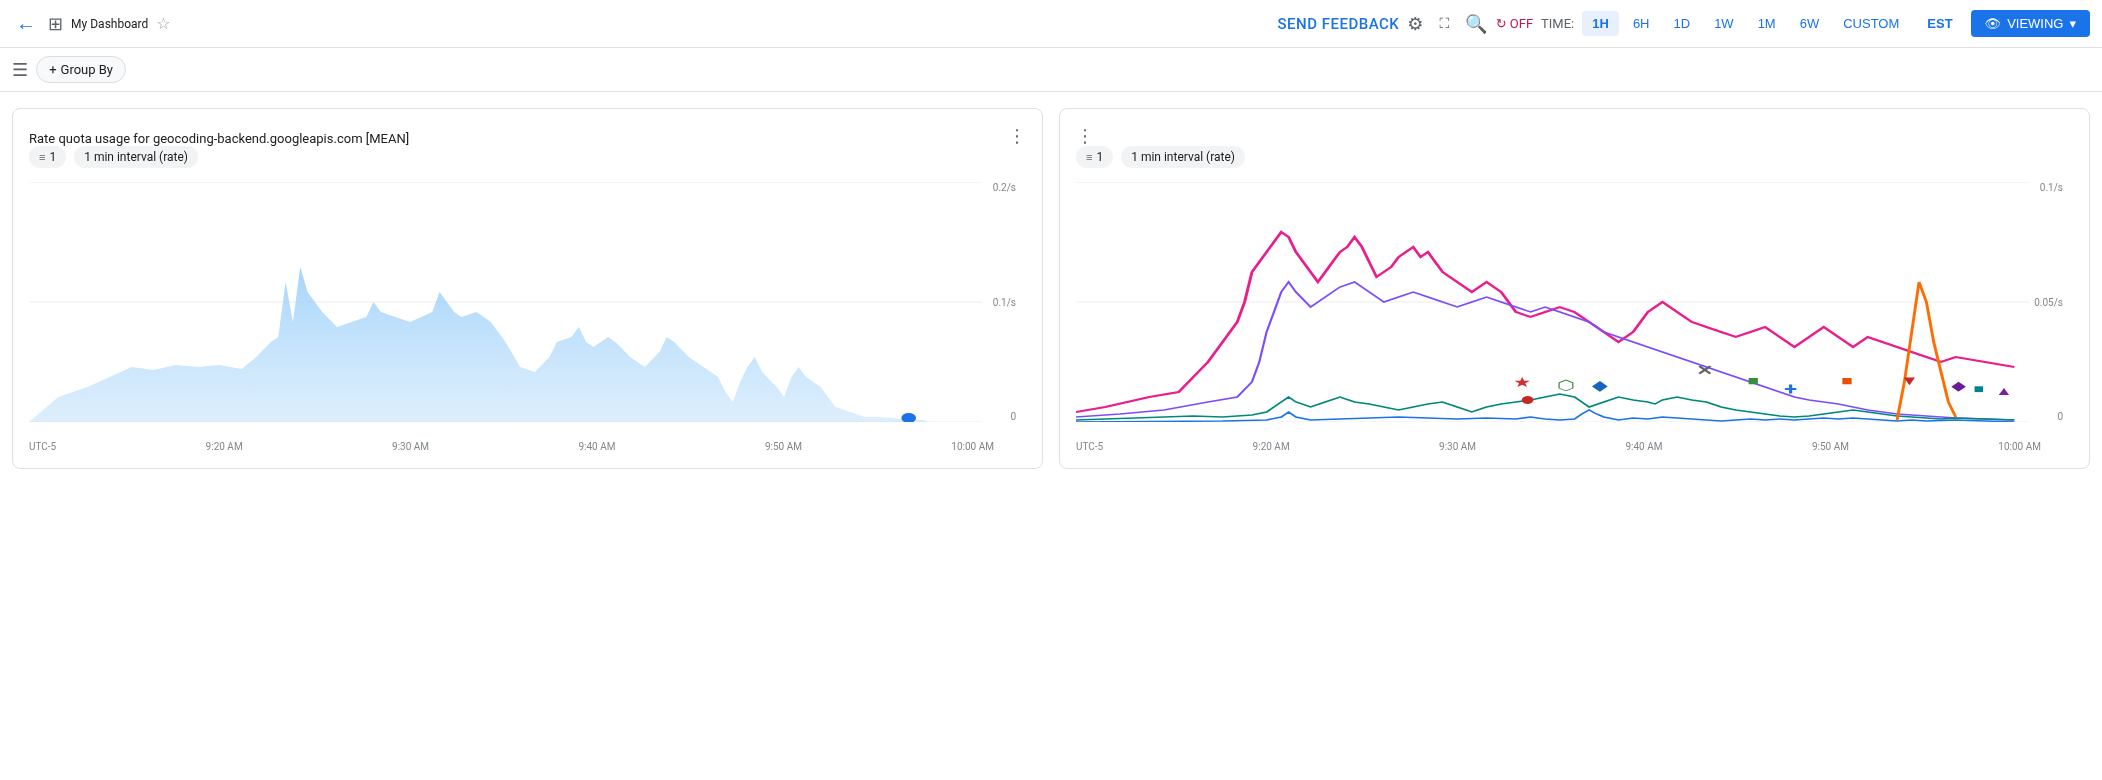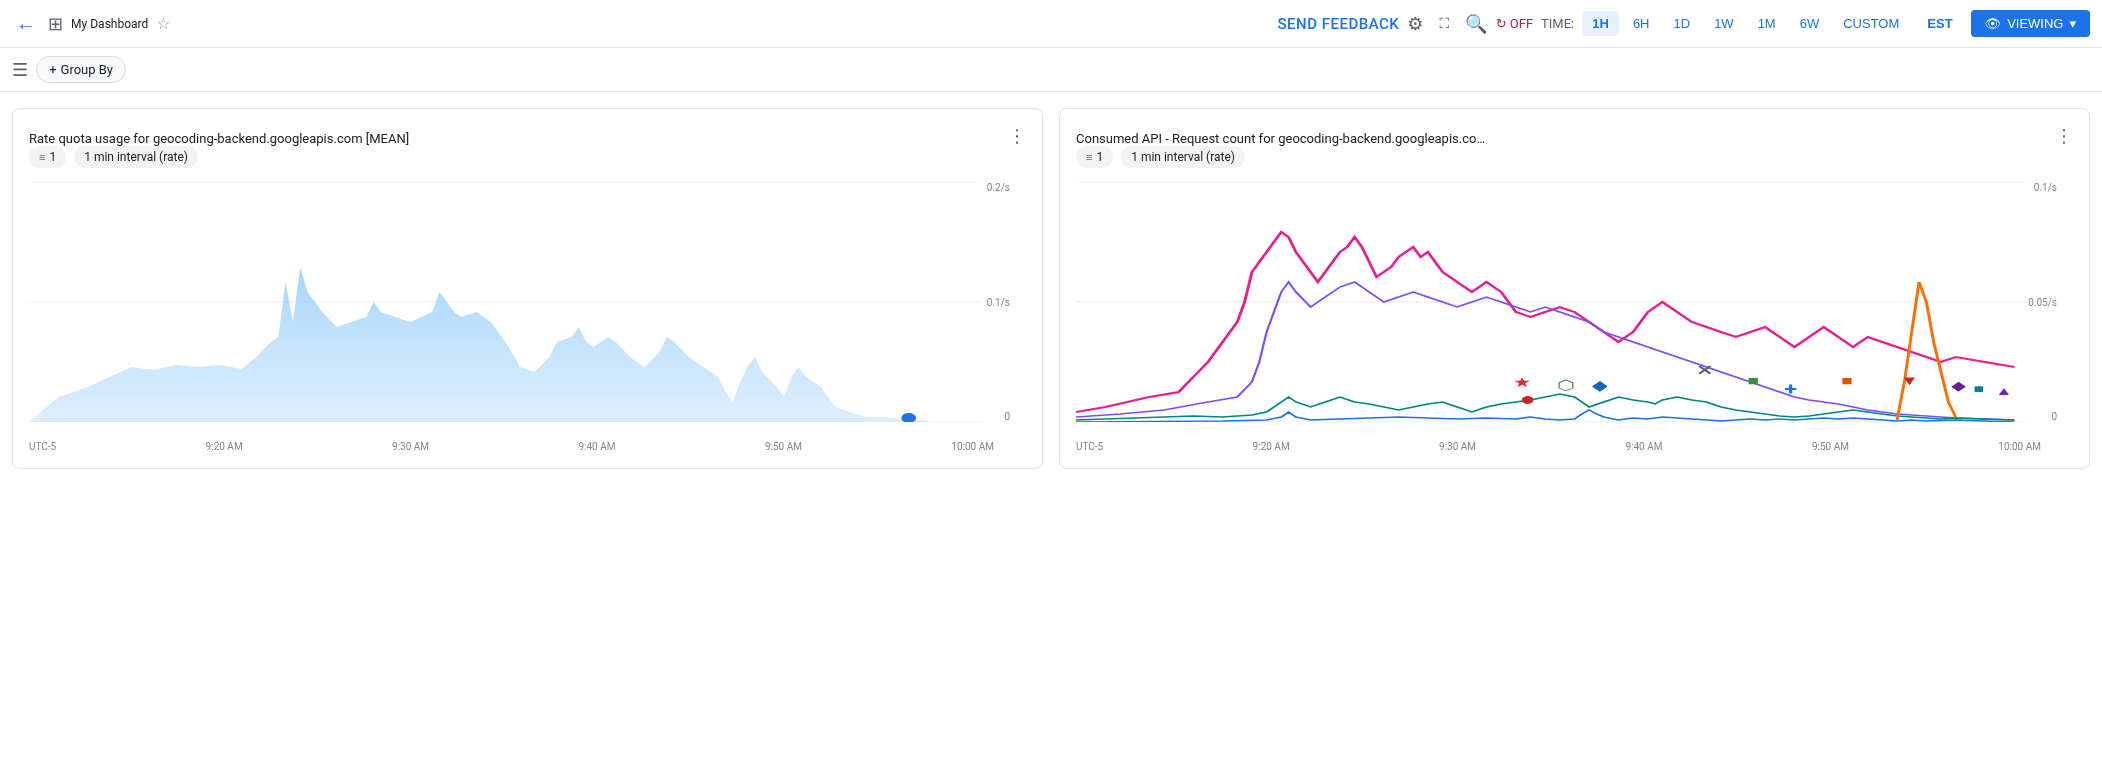--- a/index.html
+++ b/index.html
@@ -133,21 +133,21 @@
 
     
     .chart-area {
       position: relative;
       height: 240px;
       margin-top: 8px;
     }
     .chart-svg { width: 100%; height: 100%; }
     .y-label {
       position: absolute;
-      right: 16px;
+      right: 10px;
       font-size: 10px;
       color: #80868b;
     }
     .y-label-top { top: 0; }
     .y-label-mid { top: 50%; transform: translateY(-50%); }
     .y-label-bot { bottom: 0; }
     .x-labels {
       display: flex;
       justify-content: space-between;
       margin-top: 19px;
@@ -317,21 +317,20 @@
       <span class="x-label">9:20 AM</span>
       <span class="x-label">9:30 AM</span>
       <span class="x-label">9:40 AM</span>
       <span class="x-label">9:50 AM</span>
       <span class="x-label">10:00 AM</span>
     </div>
   </div>
 
   <div class="chart-card">
     <div class="card-header">
-      <span class="card-title">Consumed API - Request count for geocoding-backend.googleapis.co…</span>
       <span class="more-icon">⋮</span>
     </div>
     <div class="card-filters">
       <div class="filter-chip">
         <span class="chip-icon">≡</span>
         <span>1</span>
       </div>
       <div class="filter-chip">
         <span>1 min interval (rate)</span>
       </div>

